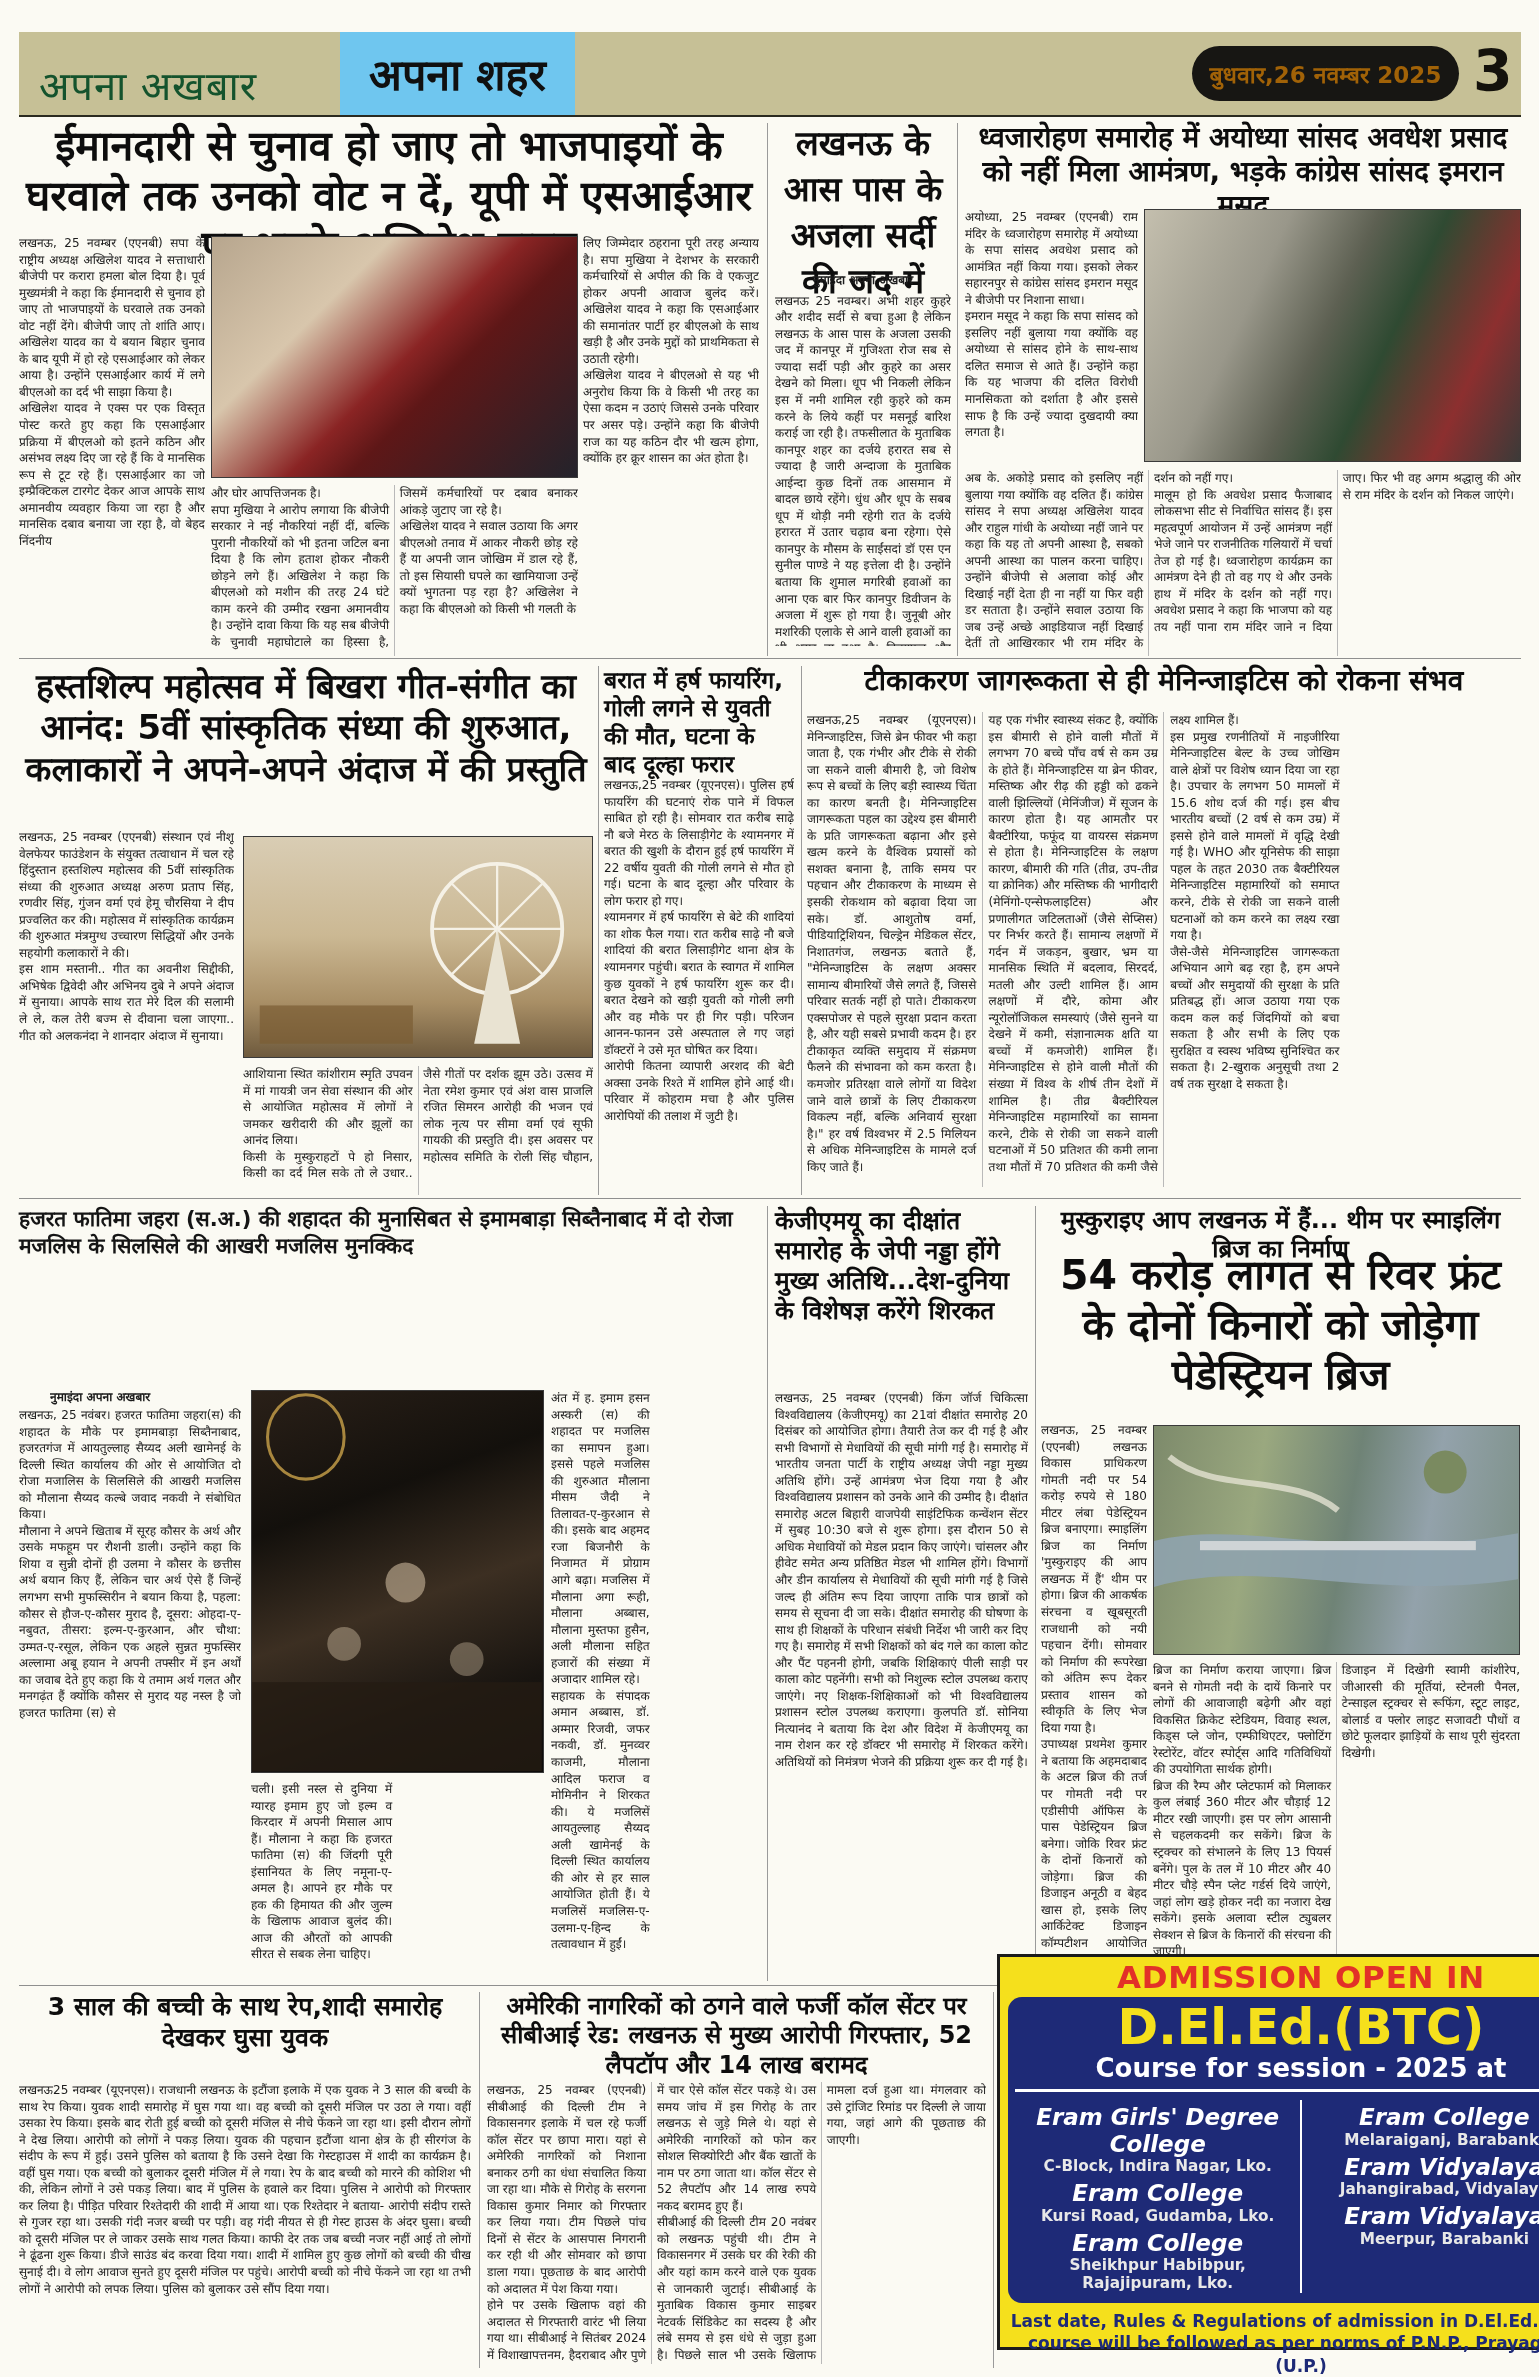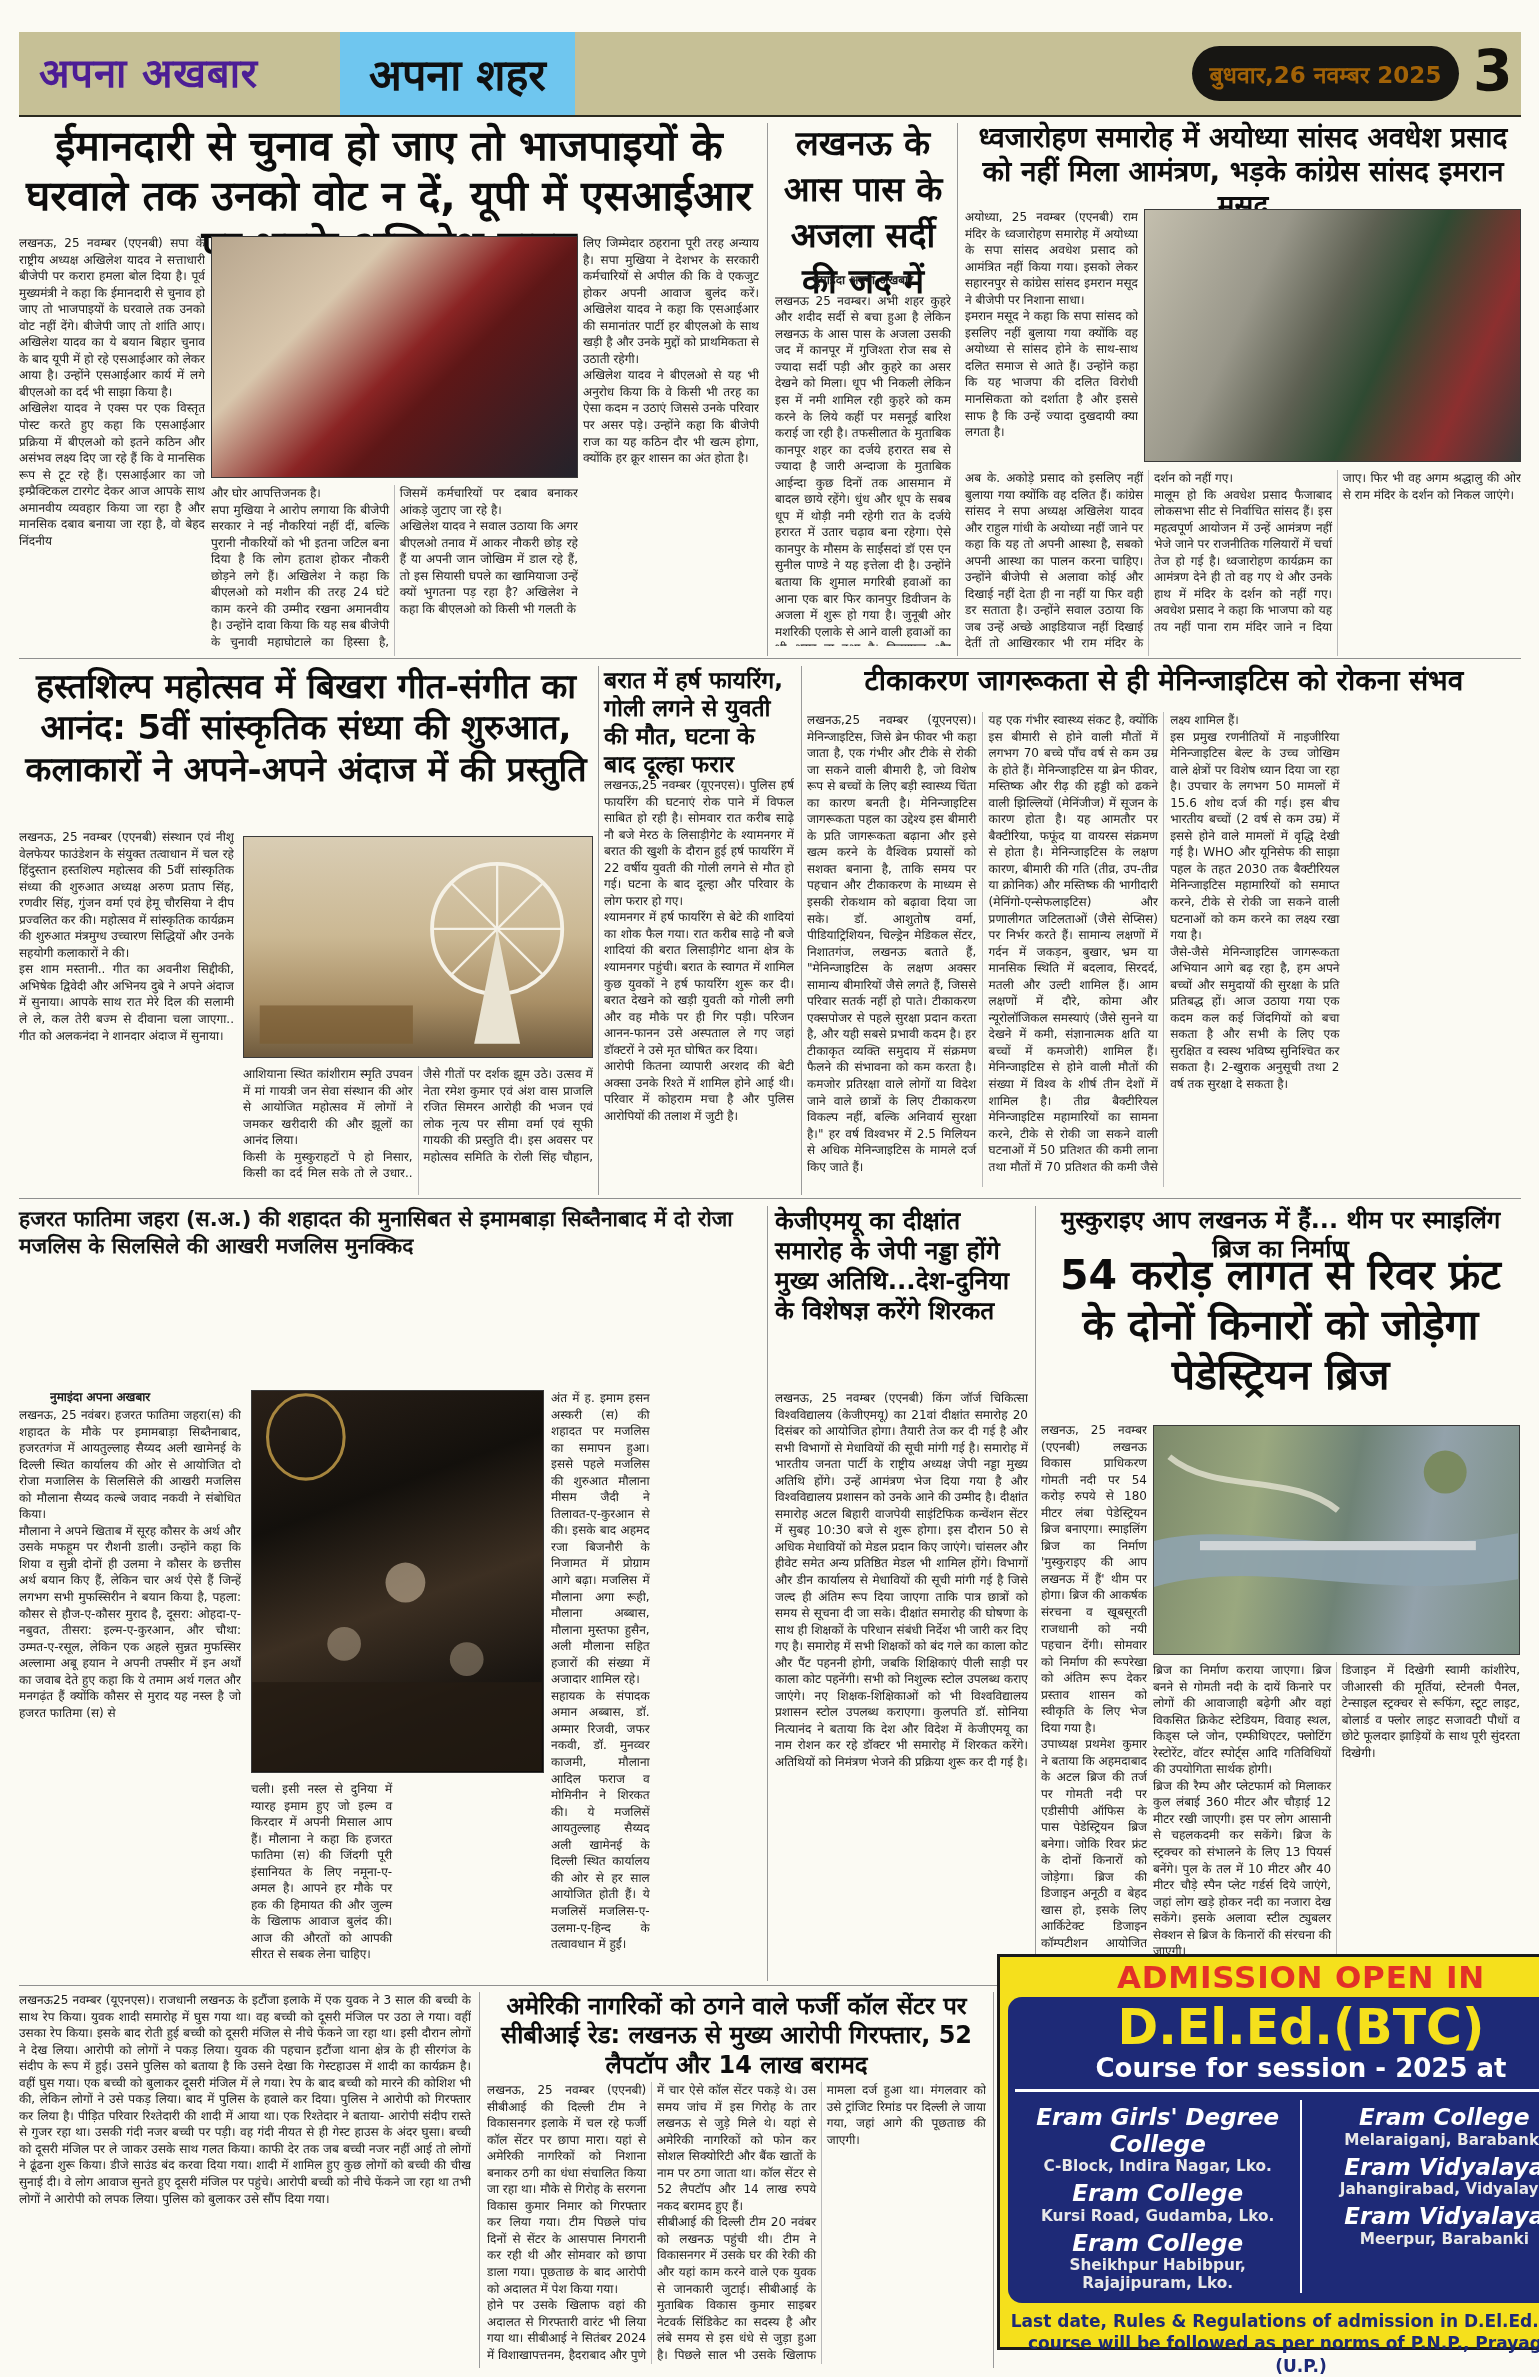--- a/index.html
+++ b/index.html
@@ -1,19 +1,19 @@
 <!DOCTYPE html>
 <html style="font-size:12.3px"><head>
 <meta charset="utf-8">
 <style>
   html,body{margin:0;padding:0;background:#efede1;}
   .page{position:relative;width:1540px;height:2377px;background:#fbfaf3;font-family:"DejaVu Sans",sans-serif;color:#111;overflow:hidden;}
   
   .masthead{position:absolute;left:19px;top:32px;width:1502px;height:83px;background:#c6c096;border-bottom:2.3px solid #2a2a20;}
-  .paper-name{position:absolute;left:20px;top:12px;font-size:40px;font-weight:bold;color:#4c1d95;letter-spacing:0.8px;}
+  .paper-name{position:absolute;left:20px;top:25px;font-size:40px;font-weight:normal;color:#14532d;letter-spacing:0.8px;}
   .city-tab{position:absolute;left:321px;top:0;width:235px;height:83px;background:#6fc6ef;display:flex;align-items:center;justify-content:center;font-size:43px;font-weight:bold;color:#101010;}
   .date-pill{position:absolute;left:1173px;top:14px;width:267px;height:55px;background:#171613;border-radius:28px;display:flex;align-items:center;justify-content:center;color:#a16207;font-size:23px;font-weight:bold;}
   .page-num{position:absolute;left:1454px;top:6.1px;font-size:57px;font-weight:bold;color:#14120c;}
   
   .art{position:absolute;}
   .hl{font-weight:bold;color:#0d0d0d;line-height:1.22;}
   .hl-xl{font-size:41px;text-align:center;}
   .hl-lg{font-size:34px;text-align:center;}
   .hl-md{font-size:28px;text-align:center;}
   .hl-sm{font-size:23px;text-align:center;}
@@ -162,20 +162,21 @@
         <path d="M20,40 C80,90 180,60 240,110" stroke="#e4e2d2" stroke-width="8" fill="none" opacity="0.8"></path>
         <circle cx="380" cy="60" r="28" fill="#7a8a60"></circle>
       </svg>
     </div>
     <div class="body-txt cols2" style="position:absolute;left:112px;top:456px;width:367px;height:318px">ब्रिज का निर्माण कराया जाएगा। ब्रिज बनने से गोमती नदी के दायें किनारे पर लोगों की आवाजाही बढ़ेगी और वहां विकसित क्रिकेट स्टेडियम, विवाह स्थल, किड्स प्ले जोन, एम्फीथिएटर, फ्लोटिंग रेस्टोरेंट, वॉटर स्पोर्ट्स आदि गतिविधियों की उपयोगिता सार्थक होगी।
 ब्रिज की रैम्प और प्लेटफार्म को मिलाकर कुल लंबाई 360 मीटर और चौड़ाई 12 मीटर रखी जाएगी। इस पर लोग आसानी से चहलकदमी कर सकेंगे। ब्रिज के स्ट्रक्चर को संभालने के लिए 13 पियर्स बनेंगे। पुल के तल में 10 मीटर और 40 मीटर चौड़े स्पैन प्लेट गर्डर्स दिये जाएंगे, जहां लोग खड़े होकर नदी का नजारा देख सकेंगे। इसके अलावा स्टील ट्युबलर सेक्शन से ब्रिज के किनारों की संरचना की जाएगी।
 ब्रिज में ये होंगे आकर्षक काम और डिजाइन में दिखेगी स्वामी कांशीरेप, जीआरसी की मूर्तियां, स्टेनली पैनल, टेन्साइल स्ट्रक्चर से रूफिंग, स्टूट लाइट, बोलार्ड व फ्लोर लाइट सजावटी पौधों व छोटे फूलदार झाड़ियों के साथ पूरी सुंदरता दिखेगी।</div>
   </div>
 
   <div class="art" style="left:19px;top:1992px;width:452px;height:377px">
+    <div class="hl hl-sm" style="height:90px;font-size:25px">3 साल की बच्ची के साथ रेप,शादी समारोह देखकर घुसा युवक</div>
     <div class="body-txt" style="height:282px">लखनऊ25 नवम्बर (यूएनएस)। राजधानी लखनऊ के इटौंजा इलाके में एक युवक ने 3 साल की बच्ची के साथ रेप किया। युवक शादी समारोह में घुस गया था। वह बच्ची को दूसरी मंजिल पर उठा ले गया। वहीं उसका रेप किया। इसके बाद रोती हुई बच्ची को दूसरी मंजिल से नीचे फेंकने जा रहा था। इसी दौरान लोगों ने देख लिया। आरोपी को लोगों ने पकड़ लिया। युवक की पहचान इटौंजा थाना क्षेत्र के ही सीरगंज के संदीप के रूप में हुई। उसने पुलिस को बताया है कि उसने देखा कि गेस्टहाउस में शादी का कार्यक्रम है। वहीं घुस गया। एक बच्ची को बुलाकर दूसरी मंजिल में ले गया। रेप के बाद बच्ची को मारने की कोशिश भी की, लेकिन लोगों ने उसे पकड़ लिया। बाद में पुलिस के हवाले कर दिया। पुलिस ने आरोपी को गिरफ्तार कर लिया है। पीड़ित परिवार रिश्तेदारी की शादी में आया था। एक रिश्तेदार ने बताया- आरोपी संदीप रास्ते से गुजर रहा था। उसकी गंदी नजर बच्ची पर पड़ी। वह गंदी नीयत से ही गेस्ट हाउस के अंदर घुसा। बच्ची को दूसरी मंजिल पर ले जाकर उसके साथ गलत किया। काफी देर तक जब बच्ची नजर नहीं आई तो लोगों ने ढूंढना शुरू किया। डीजे साउंड बंद करवा दिया गया। शादी में शामिल हुए कुछ लोगों को बच्ची की चीख सुनाई दी। वे लोग आवाज सुनते हुए दूसरी मंजिल पर पहुंचे। आरोपी बच्ची को नीचे फेंकने जा रहा था तभी लोगों ने आरोपी को लपक लिया। पुलिस को बुलाकर उसे सौंप दिया गया।</div>
   </div>
 
   <div class="art" style="left:487px;top:1992px;width:499px;height:377px">
     <div class="hl hl-sm" style="height:90px;font-size:24px">अमेरिकी नागरिकों को ठगने वाले फर्जी कॉल सेंटर पर सीबीआई रेड: लखनऊ से मुख्य आरोपी गिरफ्तार, 52 लैपटॉप और 14 लाख बरामद</div>
     <div class="body-txt cols3" style="height:282px">लखनऊ, 25 नवम्बर (एएनबी) सीबीआई की दिल्ली टीम ने विकासनगर इलाके में चल रहे फर्जी कॉल सेंटर पर छापा मारा। यहां से अमेरिकी नागरिकों को निशाना बनाकर ठगी का धंधा संचालित किया जा रहा था। मौके से गिरोह के सरगना विकास कुमार निमार को गिरफ्तार कर लिया गया। टीम पिछले पांच दिनों से सेंटर के आसपास निगरानी कर रही थी और सोमवार को छापा डाला गया। पूछताछ के बाद आरोपी को अदालत में पेश किया गया।
 होने पर उसके खिलाफ वहां की अदालत से गिरफ्तारी वारंट भी लिया गया था। सीबीआई ने सितंबर 2024 में विशाखापत्तनम, हैदराबाद और पुणे में चार ऐसे कॉल सेंटर पकड़े थे। उस समय जांच में इस गिरोह के तार लखनऊ से जुड़े मिले थे। यहां से अमेरिकी नागरिकों को फोन कर सोशल सिक्योरिटी और बैंक खातों के नाम पर ठगा जाता था। कॉल सेंटर से 52 लैपटॉप और 14 लाख रुपये नकद बरामद हुए हैं।
 सीबीआई की दिल्ली टीम 20 नवंबर को लखनऊ पहुंची थी। टीम ने विकासनगर में उसके घर की रेकी की और यहां काम करने वाले एक युवक से जानकारी जुटाई। सीबीआई के मुताबिक विकास कुमार साइबर नेटवर्क सिंडिकेट का सदस्य है और लंबे समय से इस धंधे से जुड़ा हुआ है। पिछले साल भी उसके खिलाफ मामला दर्ज हुआ था। मंगलवार को उसे ट्रांजिट रिमांड पर दिल्ली ले जाया गया, जहां आगे की पूछताछ की जाएगी।</div>
   </div>
 

